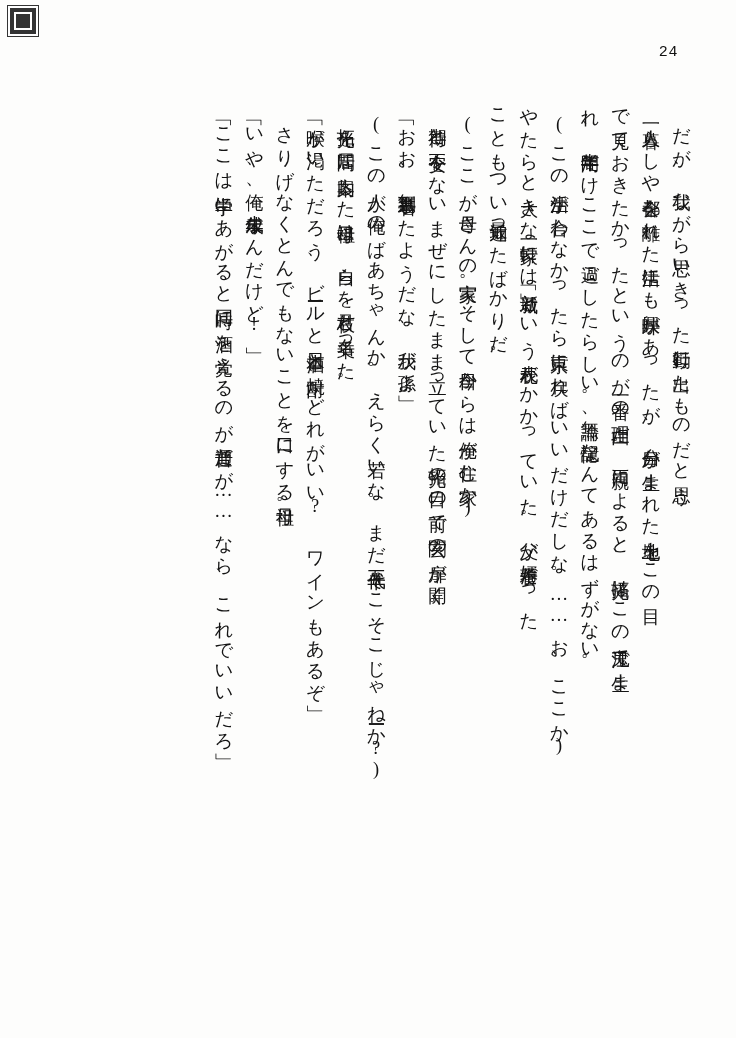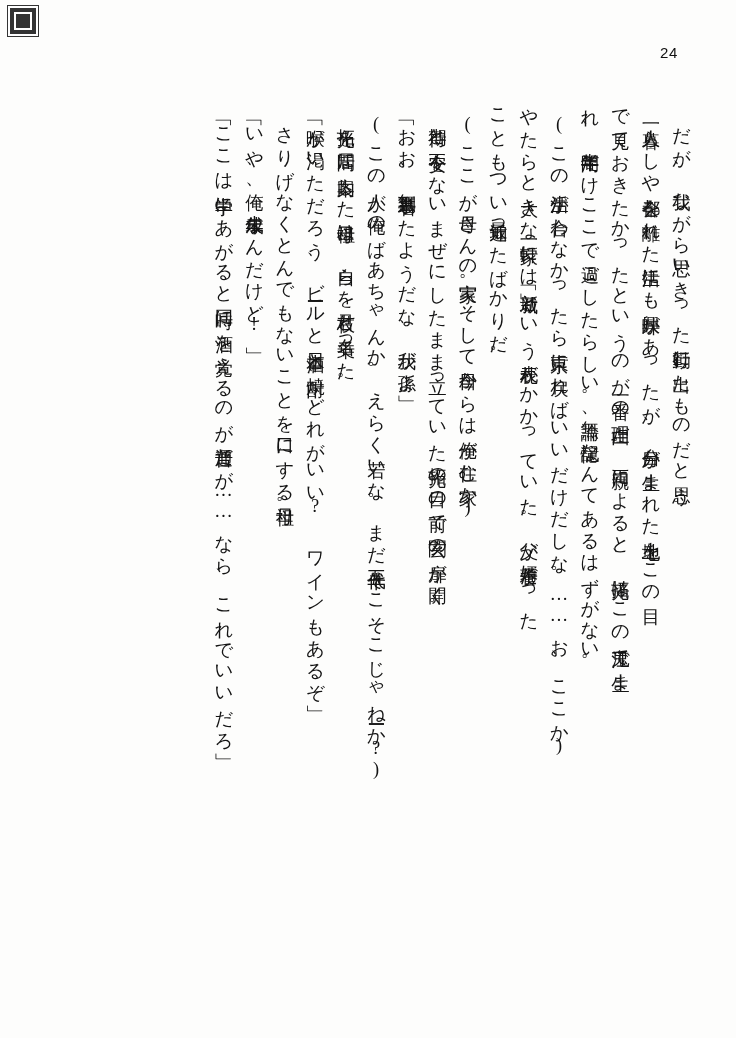--- a/index.html
+++ b/index.html
@@ -39,21 +39,21 @@
     bottom: 4px;
     border: 2px solid #fff;
   }
   .page-number {
     position: absolute;
     top: 44px;
     right: 58px;
     font-size: 15px;
     letter-spacing: 0.04em;
     color: #111;
-    font-family: Liberation Sans, sans-serif;
+    font-family: Liberation Mono, monospace;
   }
   .text-area {
     position: absolute;
     top: 96px;
     left: 56px;
     right: 46px;
     bottom: 62px;
     display: flex;
     flex-direction: row-reverse;
     justify-content: flex-start;

